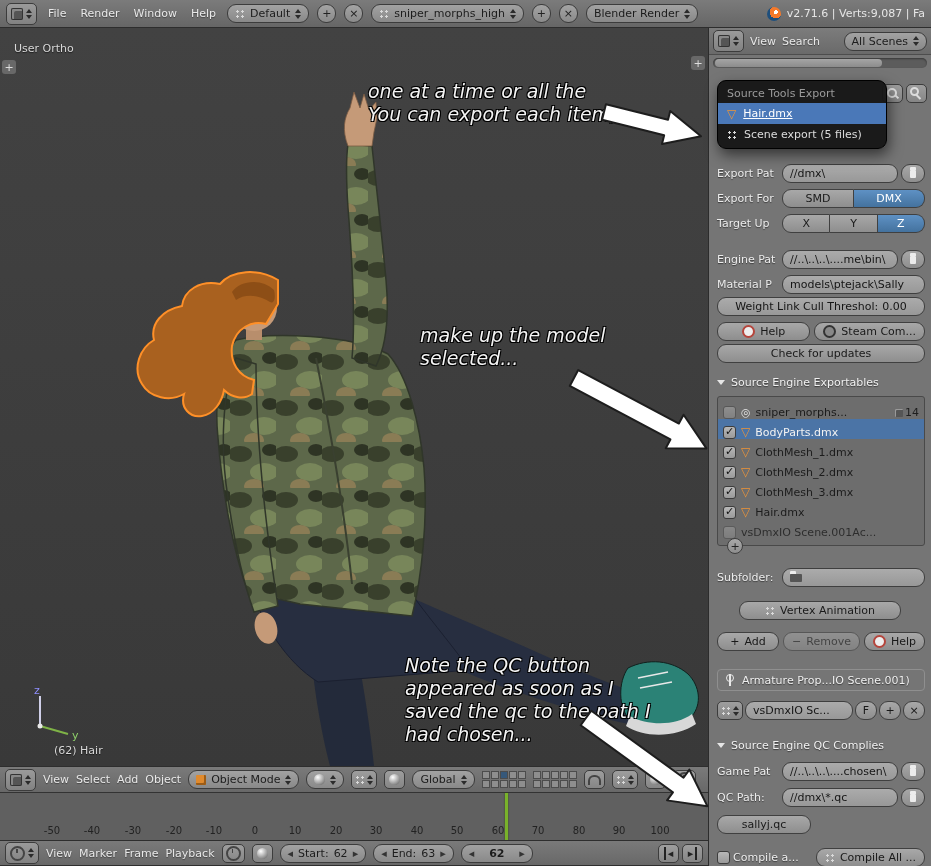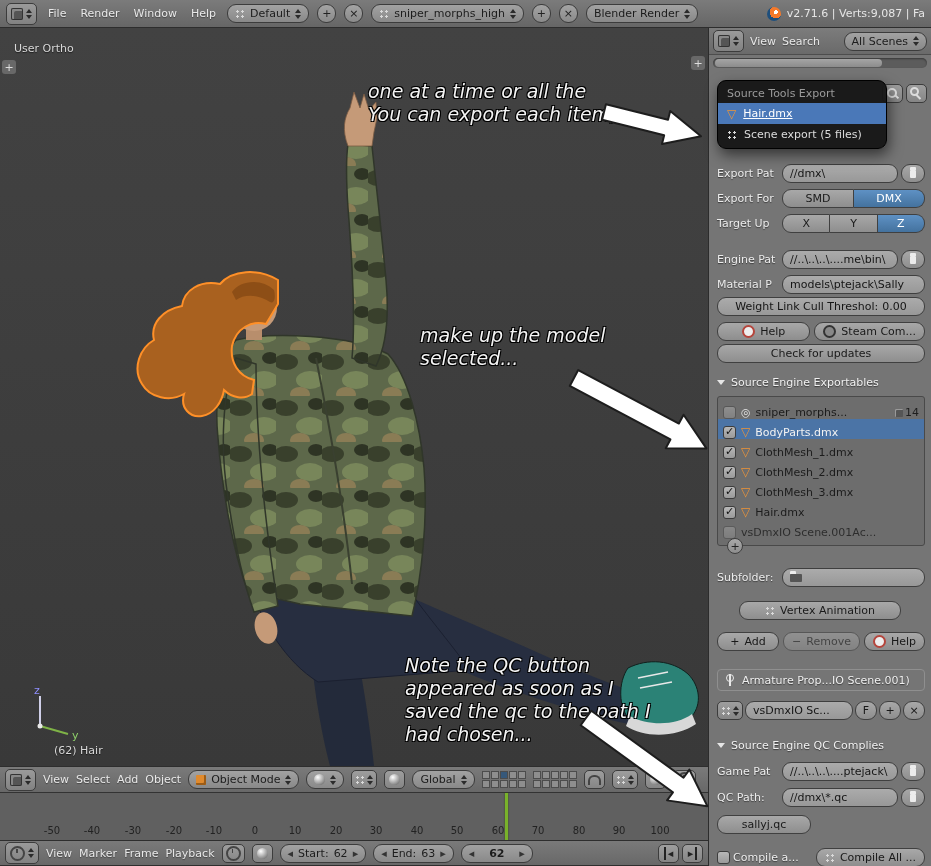--- a/index.html
+++ b/index.html
@@ -596,21 +596,21 @@
     </div>
 
     <div class="sect" style="top:709px;">
       <span class="i-tridown"></span>
       <span>Source Engine QC Complies</span>
     </div>
 
     <div class="prow" style="top:734px;">
       <span class="plabel">Game Pat</span>
       <div class="pfield">
-          <span>//..\..\..\....ptejack\</span>
+          <span>//..\..\..\....chosen\</span>
         </div>
       <div class="btn fbtn">
           <span class="i-folder"></span>
         </div>
     </div>
 
     <div class="prow" style="top:760px;">
       <span class="plabel">QC Path:</span>
       <div class="pfield">
           <span>//dmx\*.qc</span>

